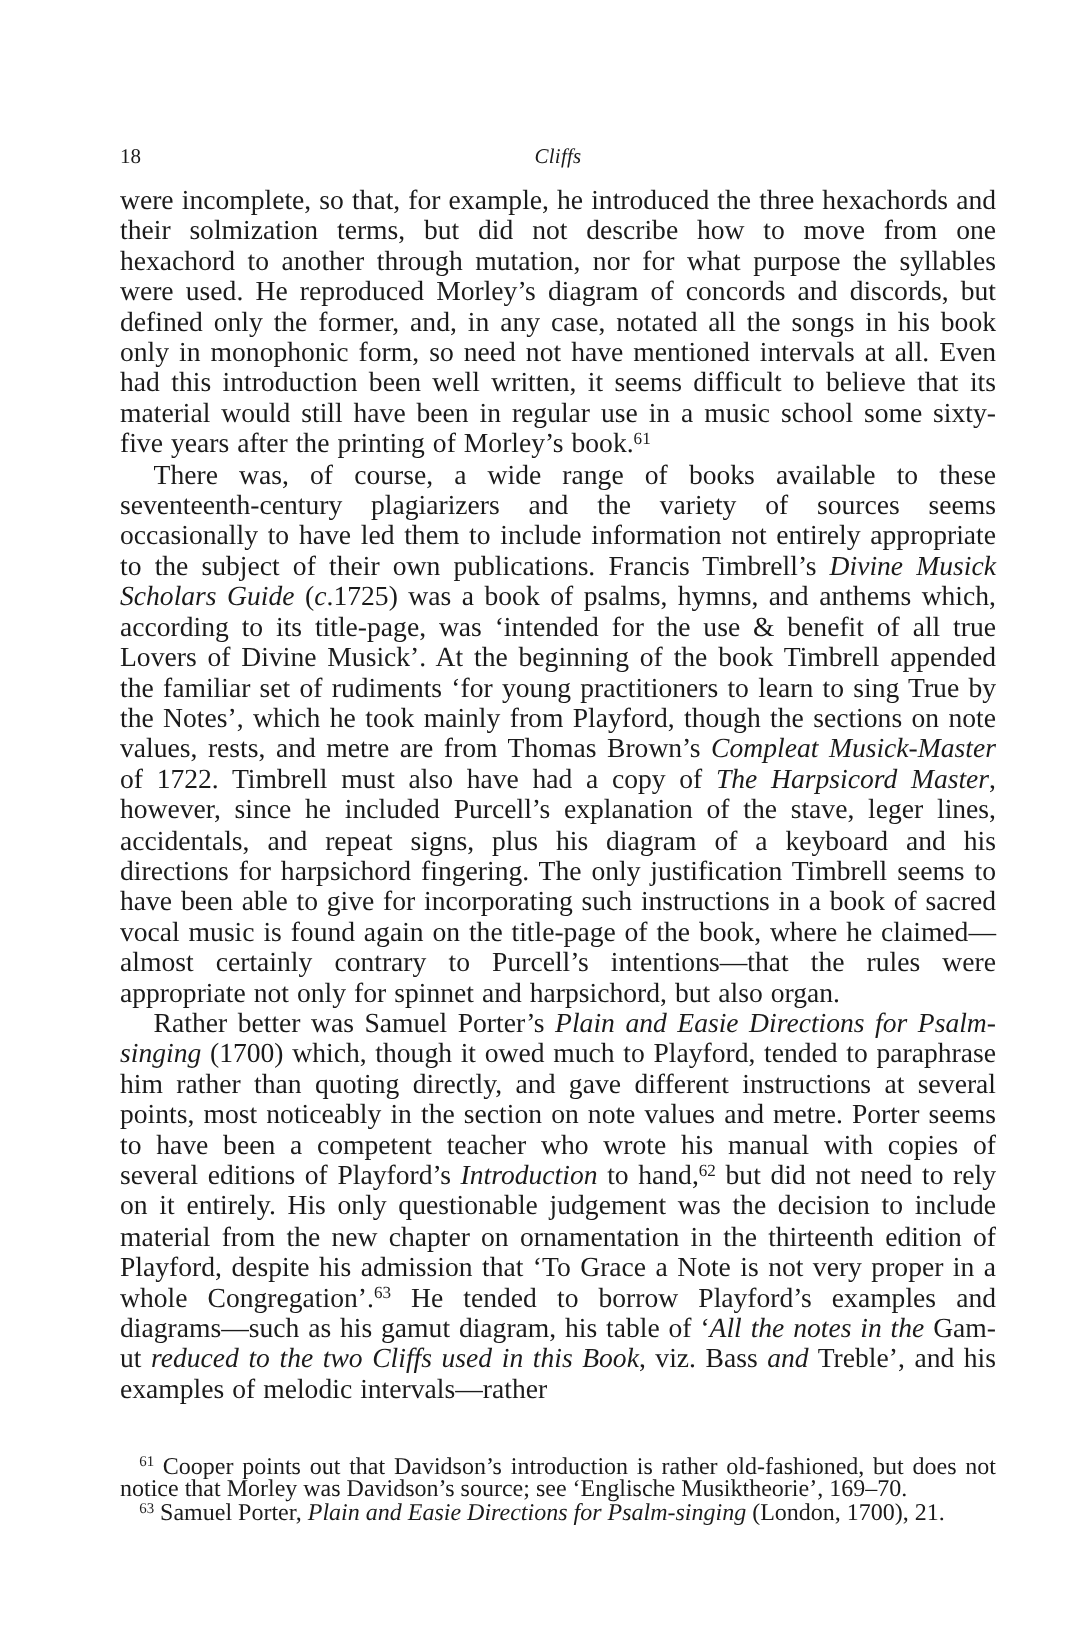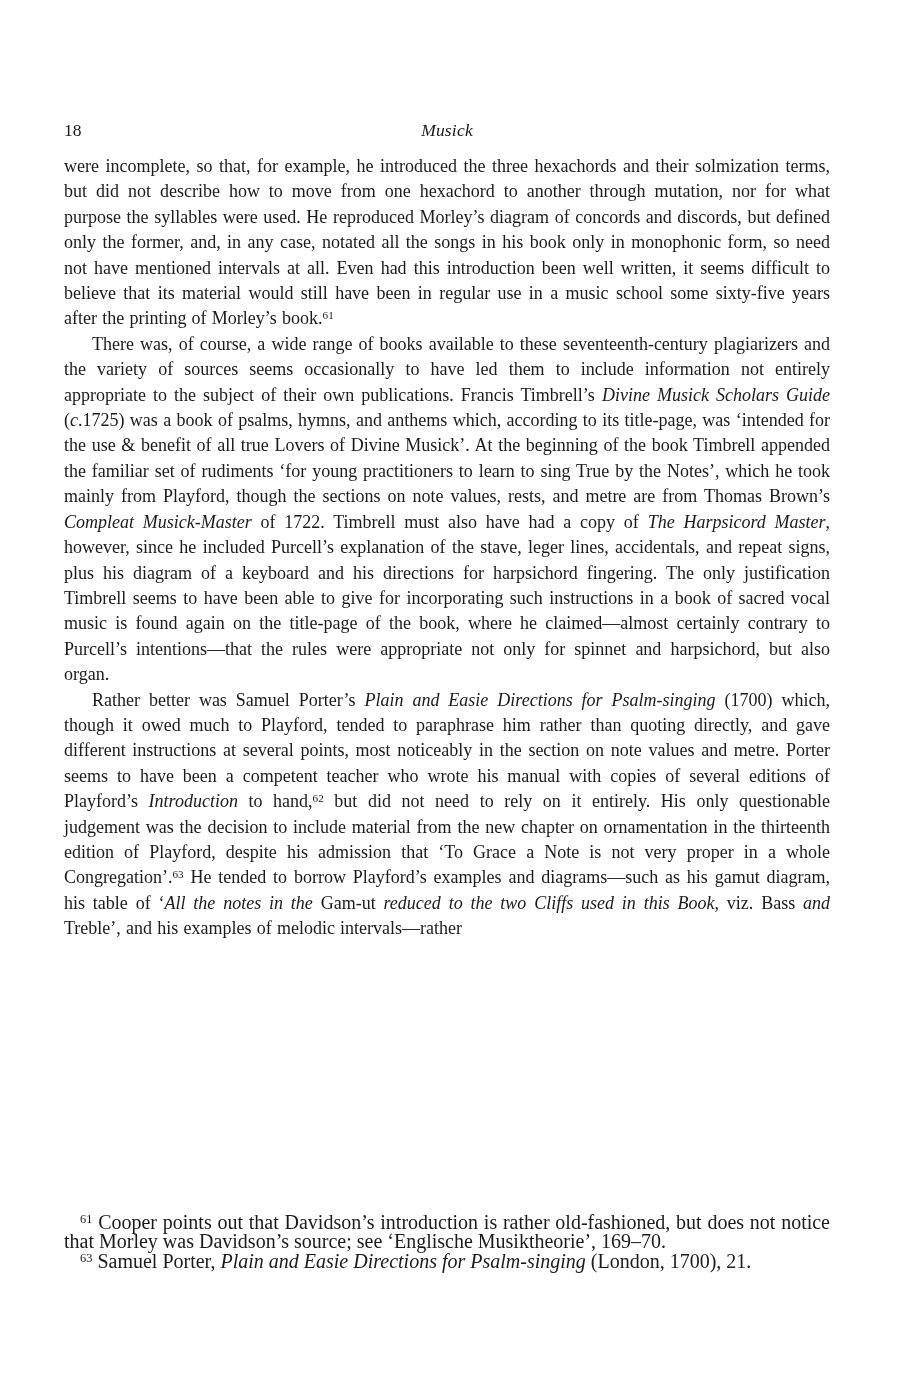--- a/index.html
+++ b/index.html
@@ -9,21 +9,21 @@
   }
   .page {
     width: 900px;
     height: 1375px;
     box-sizing: border-box;
     background: #ffffff;
     color: #1b1b1b;
     font-family: "Liberation Serif", serif;
     display: flex;
     flex-direction: column;
-    padding: 118px 70px 104px 64px;
+    padding: 118px 70px 104px 100px;
     overflow: hidden;
   }
   .page-header {
     position: relative;
     text-align: center;
     font-size: 17.5px;
     line-height: 25px;
     margin-bottom: 11px;
     flex: 0 0 auto;
   }
@@ -31,21 +31,21 @@
     position: absolute;
     left: 0;
     top: 0;
     font-style: normal;
   }
   .running-head {
     font-style: italic;
     letter-spacing: 0.2px;
   }
   .body-text {
-    font-size: 18px;
+    font-size: 23px;
     line-height: 25.4px;
     text-align: justify;
     word-spacing: 0.04em;
     flex: 0 0 auto;
   }
   .para { margin: 0; }
   .para.indent { text-indent: 28px; }
   .italic { font-style: italic; }
   sup.fnref {
     font-size: 0.62em;
@@ -63,21 +63,21 @@
   }
   .footnote { margin: 0; text-indent: 16px; }
 </style>
 </head>
 <body>
 
 <div class="page">
 
   <div class="page-header">
     <span class="page-number">18</span>
-    <span class="running-head">Musick</span>
+    <span class="running-head">Cliffs</span>
   </div>
 
   <div class="body-text">
     <p class="para no-indent">were incomplete, so that, for example, he introduced the three hexachords and their solmization terms, but did not describe how to move from one hexachord to another through mutation, nor for what purpose the syllables were used. He reproduced Morley’s diagram of concords and discords, but defined only the former, and, in any case, notated all the songs in his book only in monophonic form, so need not have mentioned intervals at all. Even had this introduction been well written, it seems difficult to believe that its material would still have been in regular use in a music school some sixty-five years after the printing of Morley’s book.<sup class="fnref">61</sup></p>
     <p class="para indent">There was, of course, a wide range of books available to these seventeenth-century plagiarizers and the variety of sources seems occasionally to have led them to include information not entirely appropriate to the subject of their own publications. Francis Timbrell’s <span class="italic">Divine Musick Scholars Guide</span> (<span class="italic">c</span>.1725) was a book of psalms, hymns, and anthems which, according to its title-page, was ‘intended for the use &amp; benefit of all true Lovers of Divine Musick’. At the beginning of the book Timbrell appended the familiar set of rudiments ‘for young practitioners to learn to sing True by the Notes’, which he took mainly from Playford, though the sections on note values, rests, and metre are from Thomas Brown’s <span class="italic">Compleat Musick-Master</span> of 1722. Timbrell must also have had a copy of <span class="italic">The Harpsicord Master</span>, however, since he included Purcell’s explanation of the stave, leger lines, accidentals, and repeat signs, plus his diagram of a keyboard and his directions for harpsichord fingering. The only justification Timbrell seems to have been able to give for incorporating such instructions in a book of sacred vocal music is found again on the title-page of the book, where he claimed—almost certainly contrary to Purcell’s intentions—that the rules were appropriate not only for spinnet and harpsichord, but also organ.</p>
     <p class="para indent">Rather better was Samuel Porter’s <span class="italic">Plain and Easie Directions for Psalm-singing</span> (1700) which, though it owed much to Playford, tended to paraphrase him rather than quoting directly, and gave different instructions at several points, most noticeably in the section on note values and metre. Porter seems to have been a competent teacher who wrote his manual with copies of several editions of Playford’s <span class="italic">Introduction</span> to hand,<sup class="fnref">62</sup> but did not need to rely on it entirely. His only questionable judgement was the decision to include material from the new chapter on ornamentation in the thirteenth edition of Playford, despite his admission that ‘To Grace a Note is not very proper in a whole Congregation’.<sup class="fnref">63</sup> He tended to borrow Playford’s examples and diagrams—such as his gamut diagram, his table of ‘<span class="italic">All the notes in the</span> Gam-ut <span class="italic">reduced to the two Cliffs used in this Book</span>, viz. Bass <span class="italic">and</span> Treble’, and his examples of melodic intervals—rather</p>
   </div>
 
   <div class="footnotes">
     <p class="footnote"><sup class="fnref">61</sup> Cooper points out that Davidson’s introduction is rather old-fashioned, but does not notice that Morley was Davidson’s source; see ‘Englische Musiktheorie’, 169–70.</p>

